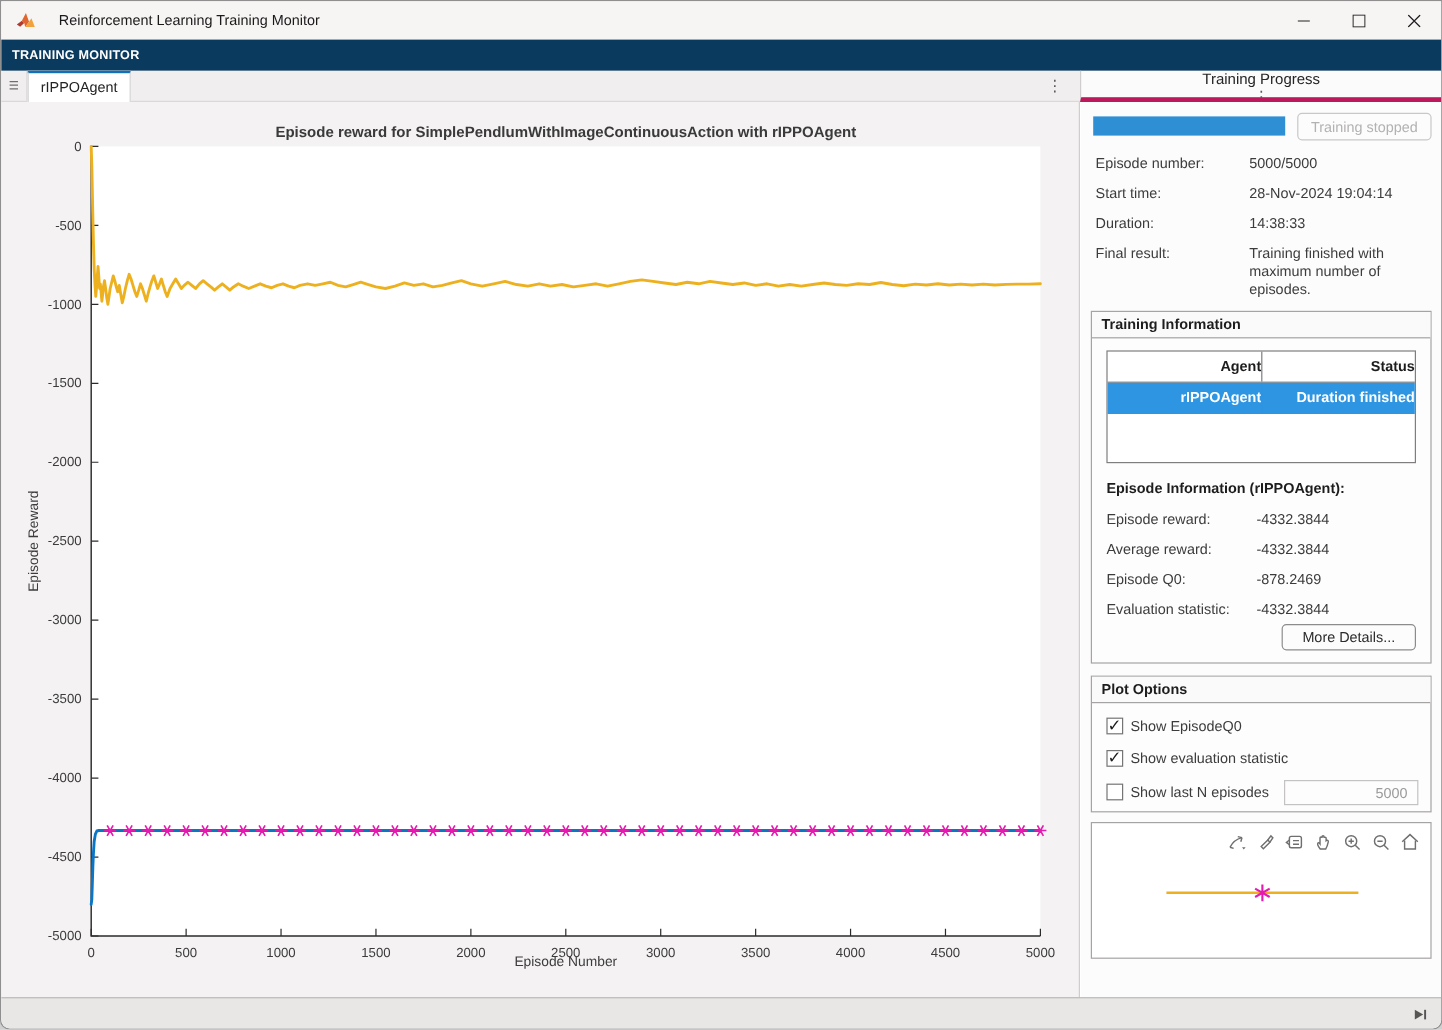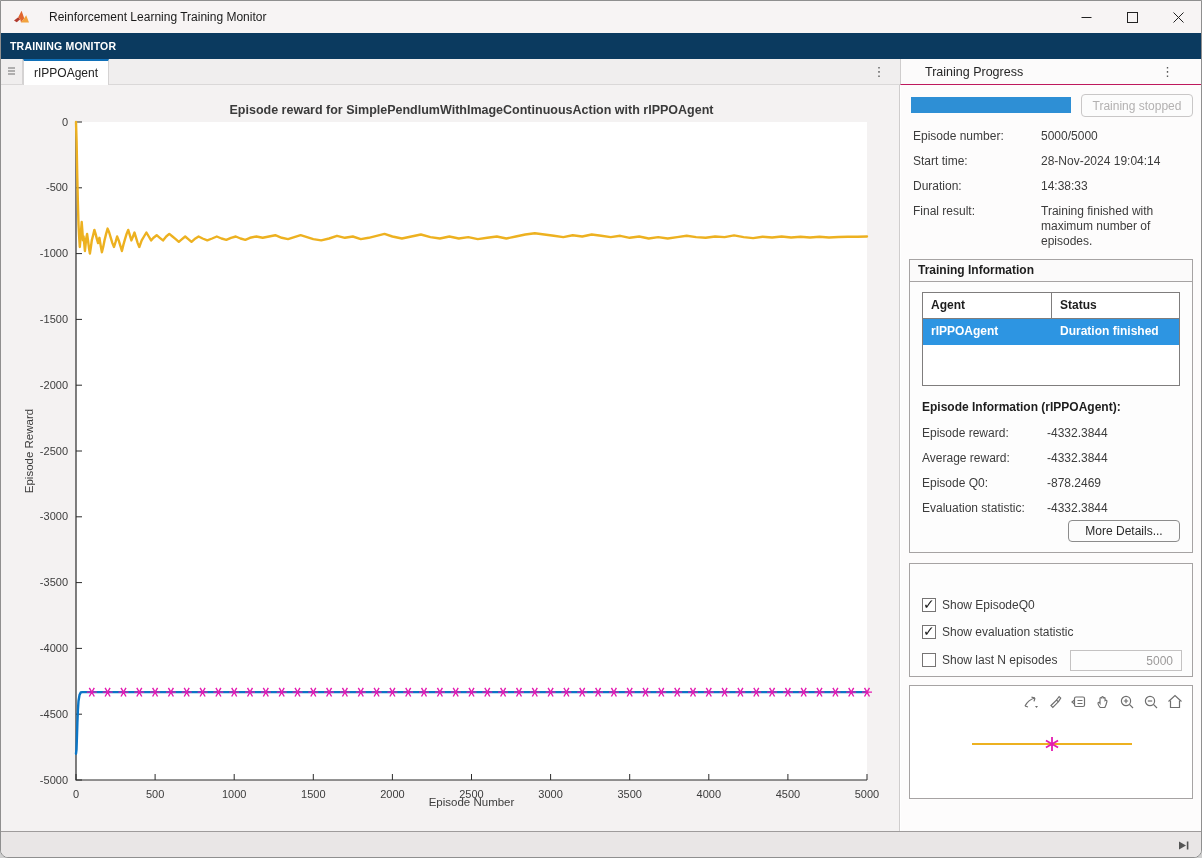--- a/index.html
+++ b/index.html
@@ -15,21 +15,21 @@
   .winbtn { width:46px; height:32px; display:flex; align-items:center; justify-content:center; cursor:pointer; }
 
   
   .ribbon { position:absolute; top:32px; left:0; right:0; height:26px; background:#0b3a5f; color:#fff; display:flex; align-items:center; padding-left:9px; font-size:10.5px; font-weight:bold; letter-spacing:.2px; }
 
   
   .tabstrip { position:absolute; top:58px; left:0; width:899px; height:26px; background:#f0eeee; border-bottom:1px solid #dad8d8; }
   .docstack-btn { position:absolute; left:0; top:0; width:22px; height:25px; border-right:1px solid #d5d3d3; display:flex; align-items:center; justify-content:center; cursor:pointer; }
   .tab { position:absolute; left:22px; top:0; width:86px; height:26px; background:#fff; border-top:2px solid #1070b8; border-left:1px solid #d5d3d3; border-right:1px solid #d5d3d3; display:flex; align-items:center; justify-content:center; font-size:12px; color:#222; cursor:pointer; }
   .tab-ellipsis { position:absolute; left:866px; top:0; width:24px; height:25px; display:flex; align-items:center; justify-content:center; color:#5a5a5a; font-size:13px; cursor:pointer; }
-  .panel-header { position:absolute; top:58px; left:899px; right:0; height:26px; background:#fcfbfb; border-left:1px solid #cfcdcd; border-bottom:1px solid #be185d; display:flex; align-items:center; padding:0 24px; }
+  .panel-header { position:absolute; top:58px; left:899px; right:0; height:26px; background:#fcfbfb; border-left:1px solid #cfcdcd; border-bottom:4px solid #be185d; display:flex; align-items:center; padding:0 10px;flex-direction:column; }
   .panel-header .ph-title { flex:1; font-size:12.5px; color:#252525; }
   .dots { color:#5a5a5a; font-size:13px; cursor:pointer; padding:0 3px; }
 
   
   .plot-panel { position:absolute; top:84px; left:0; width:899px; bottom:26px; background:#f4f2f2; border-right:1px solid #cfcdcd; }
   .chart-title { position:absolute; top:18px; left:75px; width:791px; text-align:center; font-weight:bold; font-size:12.5px; color:#3a3a3a; }
   .xlabel { position:absolute; top:711px; left:75px; width:791px; text-align:center; font-size:11.5px; color:#3c3c3c; }
   .ylabel { position:absolute; top:366px; left:28px; transform:translate(-50%,-50%) rotate(-90deg); font-size:11.5px; color:#3c3c3c; white-space:nowrap; }
   #chart { position:absolute; top:0; left:0; }
 
@@ -42,21 +42,21 @@
   .stop-btn { position:absolute; left:180px; top:9px; width:112px; height:23px;text-align:right; }
   .fieldrow { position:absolute; left:12px; right:8px; }
   .fieldrow .flabel { position:absolute; left:0; }
   .fieldrow .fvalue { position:absolute; left:128px; width:158px; line-height:15px; }
 
   .box { position:absolute; left:8px; width:284px; background:#fdfdfd; border:1px solid #a6a3a3; }
   .box-header { height:22px; line-height:21px; padding-left:8px; font-weight:bold; color:#1d1d1d; border-bottom:1px solid #a6a3a3; background:#fbfafa; }
 
   
   .ti-table { position:absolute; left:12px; top:32px; width:258px; height:94px; border:1px solid #7f7d7d; background:#fff; }
-  .ti-row { display:flex; height:26px; }
+  .ti-row { display:flex; height:26px;text-align:right; }
   .ti-cell { width:129px; padding:5px 0 0 8px; overflow:hidden; white-space:nowrap; }
   .ti-head { font-weight:bold; color:#1d1d1d; border-bottom:1px solid #7f7d7d; }
   .ti-head .ti-cell + .ti-cell { border-left:1px solid #7f7d7d; }
   .ti-sel { background:#2d95e2; color:#fff; font-weight:bold; cursor:pointer; }
   .ti-sel .ti-cell + .ti-cell { border-left:1px solid #2d95e2; }
   .ep-heading { position:absolute; left:12px; top:140px; font-weight:bold; color:#1d1d1d; }
   .ep-row { position:absolute; left:12px; }
   .ep-row .fvalue { position:absolute; left:125px; width:150px; }
   .more-btn { position:absolute; right:12px; top:260px; width:112px; height:22px; }
 
@@ -235,20 +235,21 @@
         <span class="fvalue">-878.2469</span>
       </div>
       <div class="fieldrow ep-row" style="top:241px">
         <span class="flabel">Evaluation statistic:</span>
         <span class="fvalue">-4332.3844</span>
       </div>
       <div class="btn more-btn">More Details...</div>
     </div>
 
     <div class="box" style="top:478px; height:114px;">
+      <div class="box-header">Plot Options</div>
       <div class="opt-row" style="top:34px">
         <span class="cb on"></span>
         <span>Show EpisodeQ0</span>
       </div>
       <div class="opt-row" style="top:61px">
         <span class="cb on"></span>
         <span>Show evaluation statistic</span>
       </div>
       <div class="opt-row" style="top:89px">
         <span class="cb"></span>

